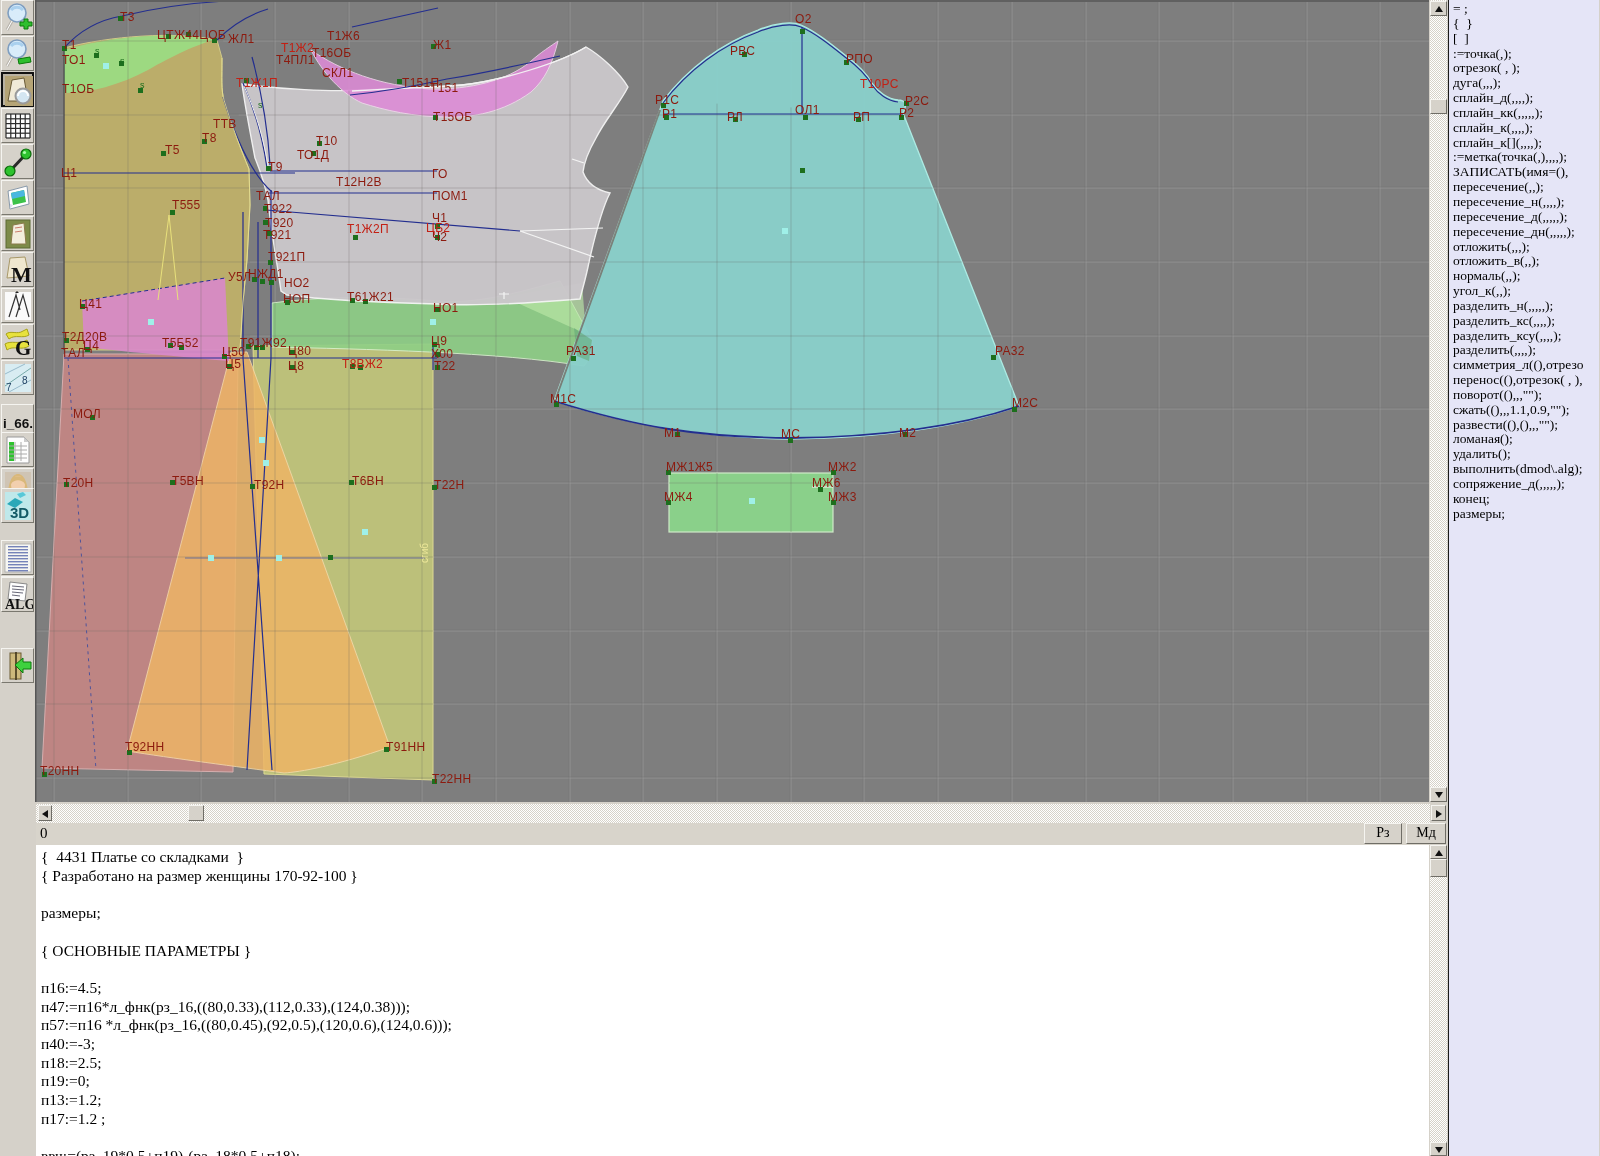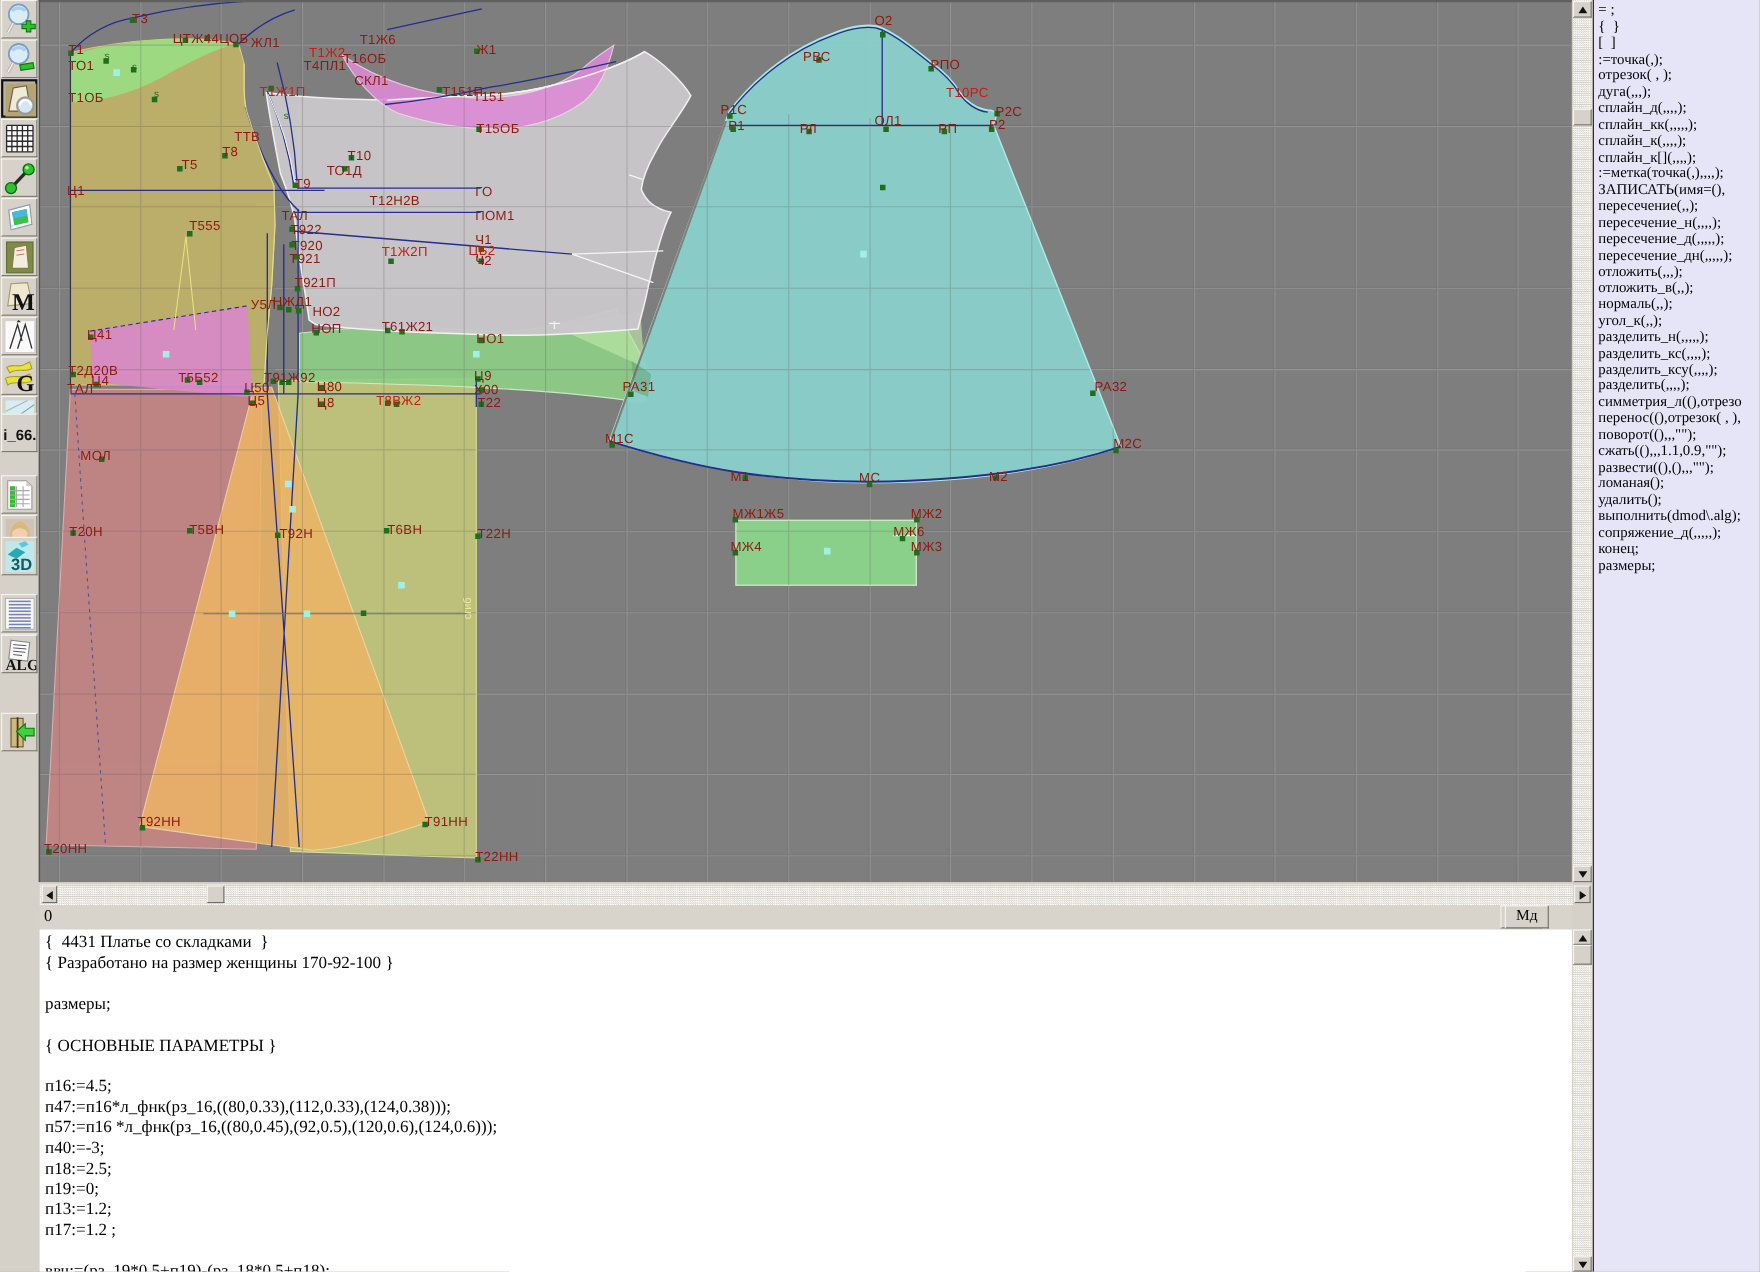--- a/index.html
+++ b/index.html
@@ -107,21 +107,21 @@
     </div>
     <div class="tbtn" style="top:360px">
       <svg width="30" height="32" viewBox="0 0 30 32">
         <rect x="2" y="2" width="26" height="28" fill="#d8ecf2"></rect>
         <path d="M2,24 L28,6" stroke="#7aa" stroke-width="1"></path>
         <path d="M2,12 L22,2 M6,30 L28,18" stroke="#9bc" stroke-width="1"></path>
         <text x="3" y="29" font-family="Liberation Sans" font-size="10" fill="#246">7</text>
         <text x="19" y="22" font-family="Liberation Sans" font-size="10" fill="#246">8</text>
       </svg>
     </div>
-    <div class="tbtn" style="top:376px">
+    <div class="tbtn" style="top:404px">
       <svg width="30" height="32" viewBox="0 0 30 32">
         <text x="0" y="22" font-family="Liberation Sans" font-size="13.5" font-weight="bold" fill="#111">i_66.</text>
       </svg>
     </div>
     <div class="tbtn" style="top:432px">
       <svg width="30" height="32" viewBox="0 0 30 32">
         <path d="M4,3 h17 l5,5 v21 h-22 z" fill="#fdfdfd" stroke="#999" stroke-width="1"></path>
         <path d="M21,3 l5,5 h-5 z" fill="#ccc"></path>
         <rect x="6" y="8" width="5" height="19" fill="#2ec22e"></rect>
         <path d="M6,12h18 M6,16h18 M6,20h18 M6,24h18 M12,8v19 M18,8v19" stroke="#aaa" stroke-width="1" fill="none"></path>
@@ -353,21 +353,21 @@
 <div class="sbb" style="left:38px;top:805px;width:14px;height:16px">
     <div class="arr" style="left:3px;top:4px;border-top:4px solid transparent;border-bottom:4px solid transparent;border-right:6px solid #111"></div>
   </div>
 <div class="sbb" style="left:1431px;top:805px;width:15px;height:16px">
     <div class="arr" style="left:4px;top:4px;border-top:4px solid transparent;border-bottom:4px solid transparent;border-left:6px solid #111"></div>
   </div>
 <div class="sbb" style="left:188px;top:805px;width:16px;height:16px"></div>
 <div id="strip">
     <span style="position:absolute;left:4px;top:2px">0</span>
 <div class="wbtn" style="left:1328px;width:38px">Рз</div>
-<div class="wbtn" style="left:1332px;width:40px">Мд</div>
+<div class="wbtn" style="left:1370px;width:40px">Мд</div>
 </div>
 <div id="code">{  4431 Платье со складками  }
 { Разработано на размер женщины 170-92-100 }
 
 размеры;
 
 { ОСНОВНЫЕ ПАРАМЕТРЫ }
 
 п16:=4.5;
 п47:=п16*л_фнк(рз_16,((80,0.33),(112,0.33),(124,0.38)));

